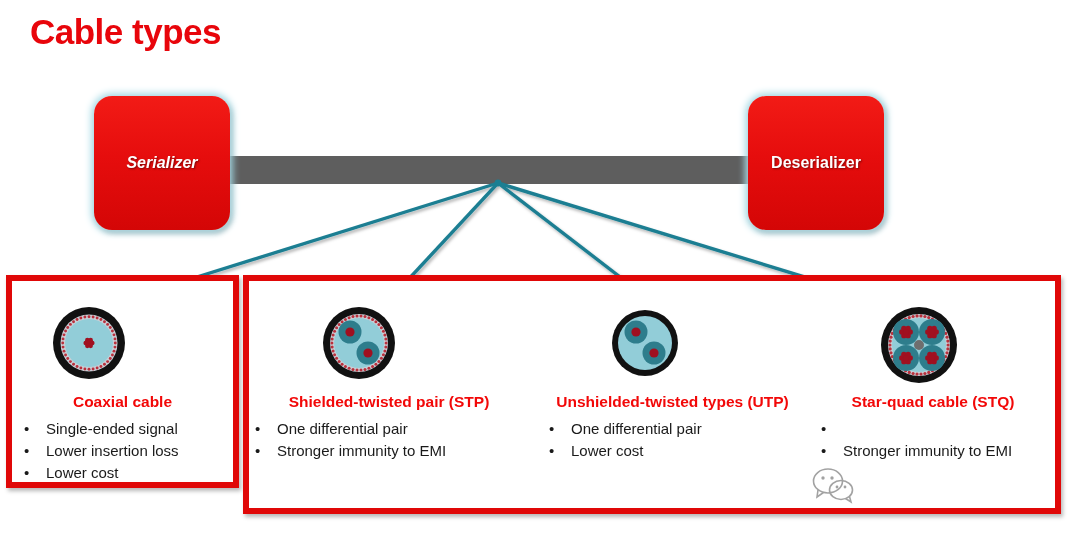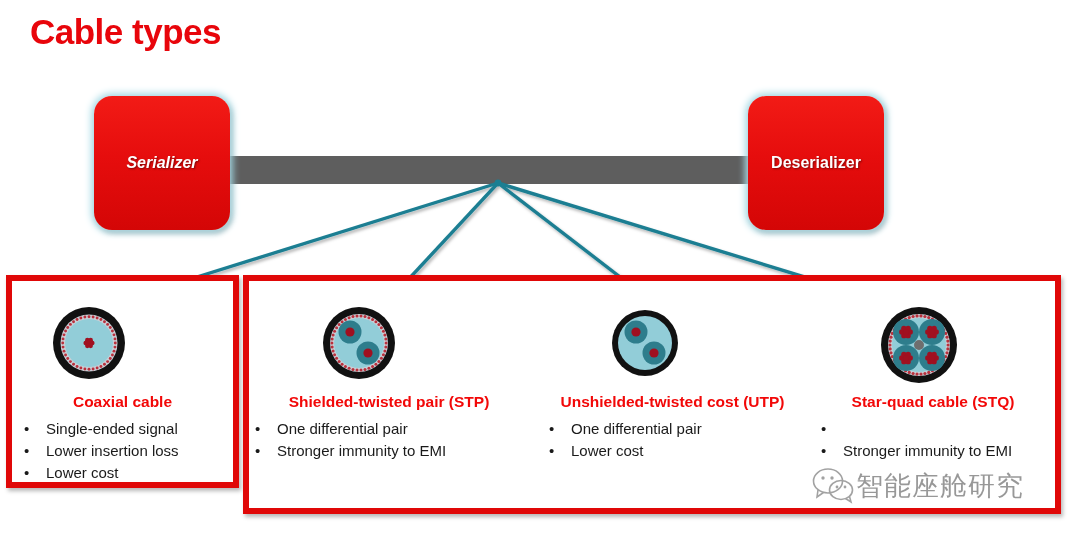--- a/index.html
+++ b/index.html
@@ -286,21 +286,21 @@
       <svg width="88" height="88" viewBox="0 0 88 88">
         <circle cx="44" cy="44" r="33" fill="#111111"></circle>
         <circle cx="44" cy="44" r="27" fill="#92cdd8"></circle>
         <circle cx="35" cy="33" r="11.5" fill="#2e7d8c"></circle>
         <circle cx="35" cy="33" r="4.6" fill="#a01020"></circle>
         <circle cx="53" cy="54" r="11.5" fill="#2e7d8c"></circle>
         <circle cx="53" cy="54" r="4.6" fill="#a01020"></circle>
       </svg>
     </div>
 
-    <div class="cable-heading" style="left:0; width:295px;">Unshielded-twisted cost (UTP)</div>
+    <div class="cable-heading" style="left:0; width:295px;">Unshielded-twisted types (UTP)</div>
 
     <div class="cable-bullets" style="left:24px; width:265px;">
       <div class="bullet-row">
         <span class="bullet-dot">•</span>
         <span class="bullet-text">One differential pair</span>
       </div>
       <div class="bullet-row">
         <span class="bullet-dot">•</span>
         <span class="bullet-text">Lower cost</span>
       </div>
@@ -418,14 +418,13 @@
   <svg width="42" height="38" viewBox="0 0 42 38">
     <ellipse cx="16" cy="15" rx="14.5" ry="12" fill="none" stroke="#6a6a6a" stroke-width="1.6"></ellipse>
     <path d="M6,24 L5,31 L11.5,26.5" fill="none" stroke="#6a6a6a" stroke-width="1.6"></path>
     <ellipse cx="29" cy="24" rx="11.5" ry="9.5" fill="none" stroke="#6a6a6a" stroke-width="1.6"></ellipse>
     <path d="M37.5,30.5 L39,36 L33.5,32.5" fill="none" stroke="#6a6a6a" stroke-width="1.6"></path>
     <circle cx="11" cy="12" r="1.7" fill="#6a6a6a"></circle>
     <circle cx="20" cy="12" r="1.7" fill="#6a6a6a"></circle>
     <circle cx="25" cy="21" r="1.4" fill="#6a6a6a"></circle>
     <circle cx="33" cy="21" r="1.4" fill="#6a6a6a"></circle>
   </svg>
-  <div id="watermark-text">智能座舱研究</div>
 </div>
 
 </body></html>

